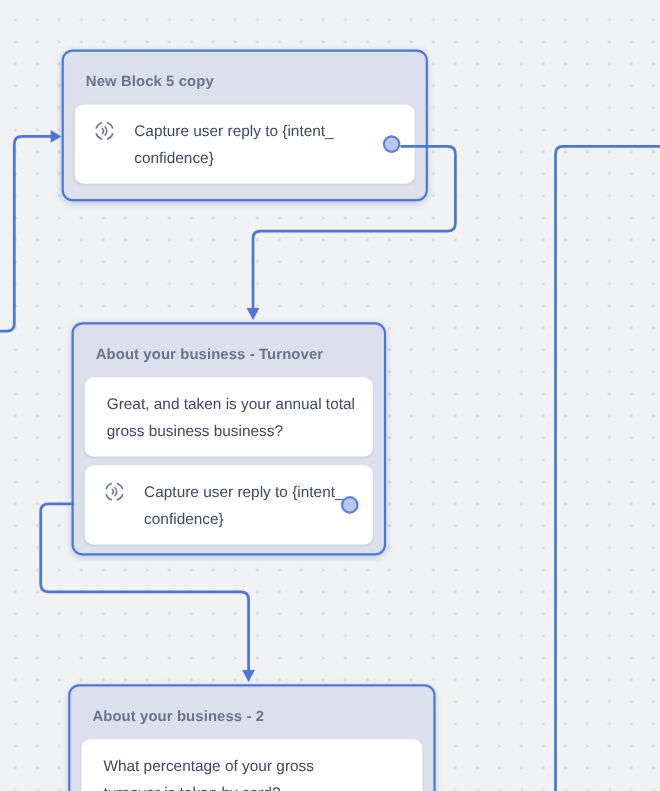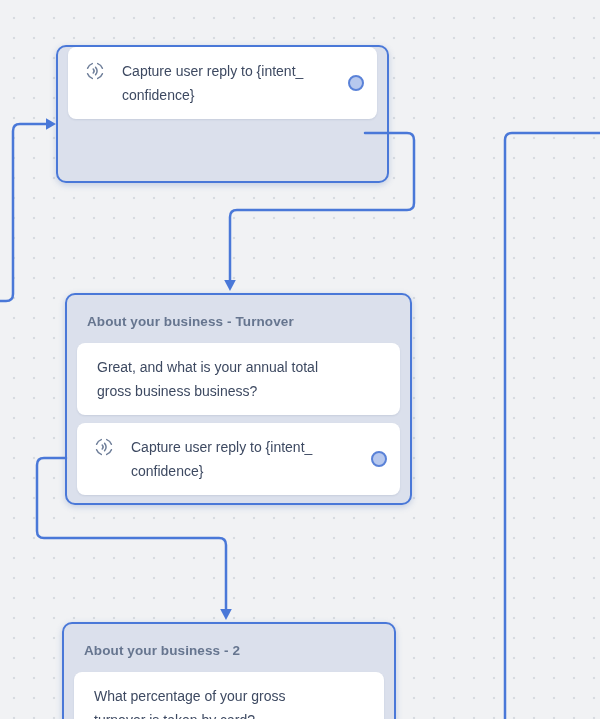--- a/index.html
+++ b/index.html
@@ -20,21 +20,21 @@
     z-index: 5; pointer-events: none;
   }
   .block {
     position: absolute; z-index: 1;
     background: #dbe0ec;
     border: 2px solid #4a78d8;
     border-radius: 10px;
     box-shadow: 0 2px 6px rgba(74, 110, 180, 0.28);
   }
   #block-1 { left: 56px; top: 45px;  width: 333px; height: 138px; }
-  #block-2 { left: 65px; top: 293px; width: 347px; height: 212px; }
+  #block-2 { left: 65px; top: 293px; width: 286px; height: 212px; }
   #block-3 { left: 62px; top: 622px; width: 334px; height: 140px; }
   .block-header {
     height: 48px; display: flex; align-items: center;
     padding: 4px 20px 0 20px;
     font-size: 13.5px; font-weight: 600; color: #66758f;
     letter-spacing: 0.1px;
     cursor: default;
   }
   .card {
     position: relative;
@@ -59,20 +59,23 @@
     background: #b7c8ee; border: 2px solid #5a82d8;
     z-index: 6;
   }
 </style>
 </head>
 <body>
 
 <div id="canvas">
 
   <div class="block" id="block-1">
+    <div class="block-header">
+      <span>New Block 5 copy</span>
+    </div>
     <div class="card capture-step">
       <svg class="step-icon" viewBox="0 0 22 22" fill="none" stroke="#6e7e99" stroke-width="1.5" stroke-linecap="round">
         <path d="M 3.6 8.3 A 7.8 7.8 0 0 1 8.3 3.6"></path>
         <path d="M 13.7 3.6 A 7.8 7.8 0 0 1 18.4 8.3"></path>
         <path d="M 18.4 13.7 A 7.8 7.8 0 0 1 13.7 18.4"></path>
         <path d="M 8.3 18.4 A 7.8 7.8 0 0 1 3.6 13.7"></path>
         <path d="M 9.2 9 A 2.9 2.9 0 0 1 9.2 13"></path>
         <path d="M 11.6 7.4 A 5.1 5.1 0 0 1 11.6 14.6"></path>
       </svg>
       <div class="step-lines">
@@ -81,21 +84,21 @@
       </div>
       <span class="port"></span>
     </div>
   </div>
 
   <div class="block" id="block-2">
     <div class="block-header">
       <span>About your business - Turnover</span>
     </div>
     <div class="card text-step">
-      <div class="line">Great, and what is your annual total</div>
+      <div class="line">Great, and taken is your annual total</div>
       <div class="line">gross business business?</div>
     </div>
     <div class="card capture-step">
       <svg class="step-icon" viewBox="0 0 22 22" fill="none" stroke="#6e7e99" stroke-width="1.5" stroke-linecap="round">
         <path d="M 3.6 8.3 A 7.8 7.8 0 0 1 8.3 3.6"></path>
         <path d="M 13.7 3.6 A 7.8 7.8 0 0 1 18.4 8.3"></path>
         <path d="M 18.4 13.7 A 7.8 7.8 0 0 1 13.7 18.4"></path>
         <path d="M 8.3 18.4 A 7.8 7.8 0 0 1 3.6 13.7"></path>
         <path d="M 9.2 9 A 2.9 2.9 0 0 1 9.2 13"></path>
         <path d="M 11.6 7.4 A 5.1 5.1 0 0 1 11.6 14.6"></path>

